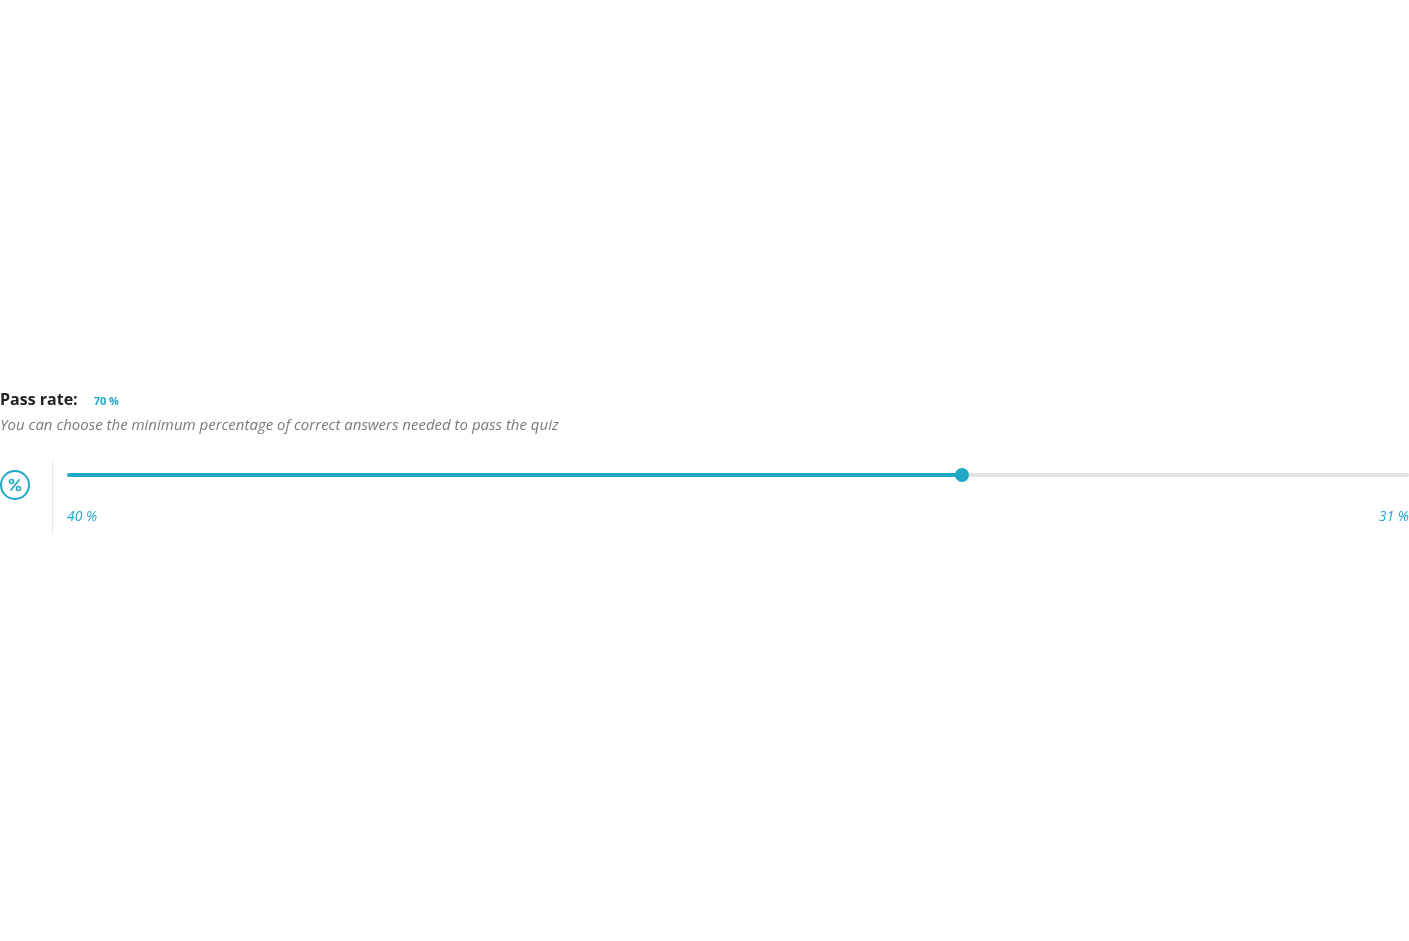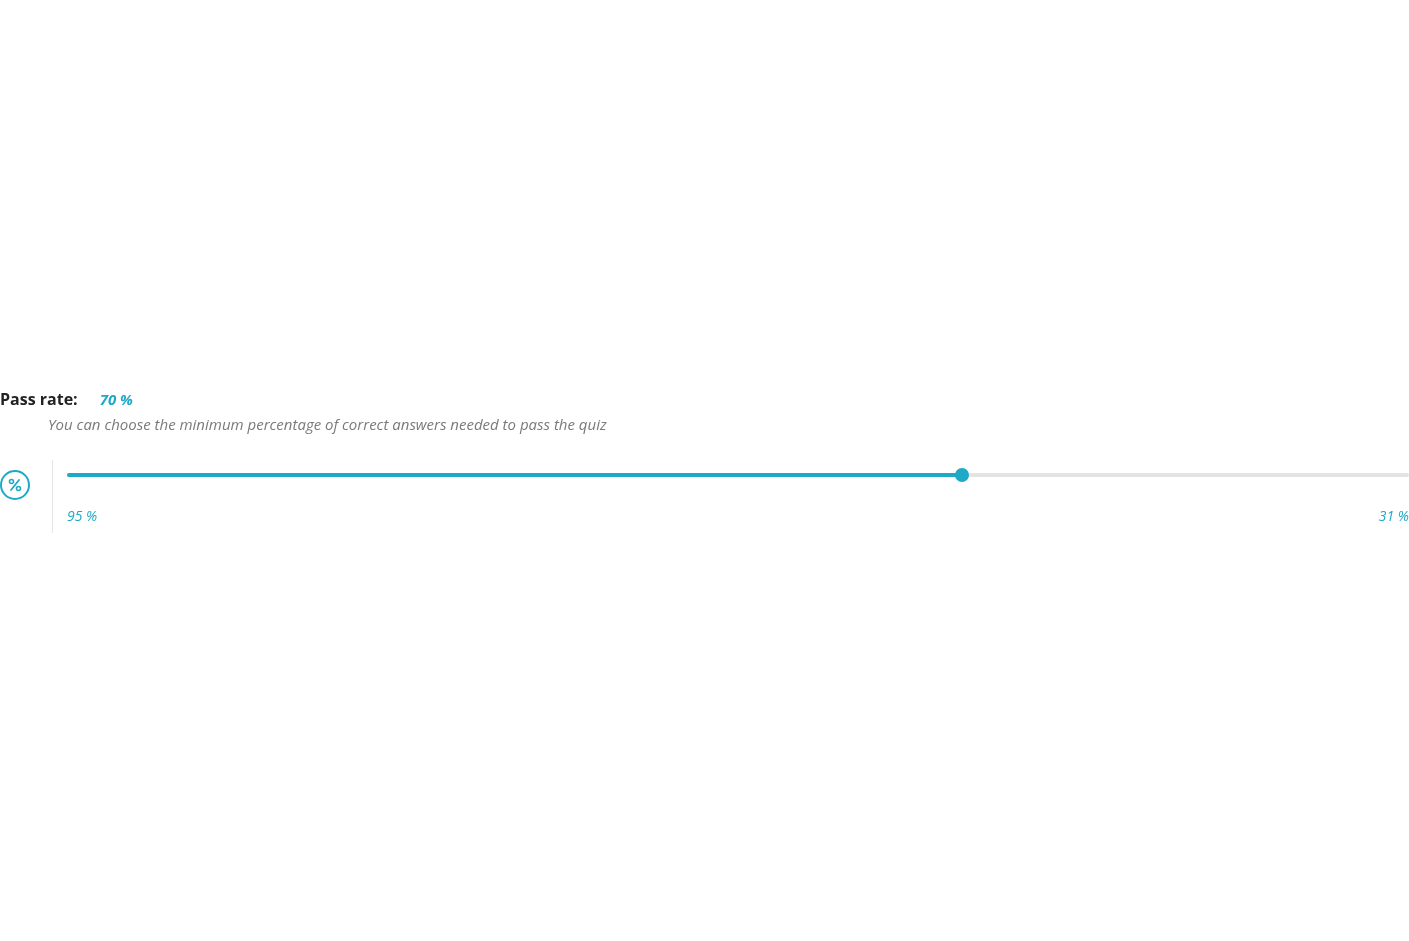--- a/index.html
+++ b/index.html
@@ -16,40 +16,38 @@
   }
   .content-wrapper {
     position: absolute;
     top: 388px;
     left: 0;
     right: 0;
   }
   .header-line {
     display: flex;
     align-items: baseline;
-    gap: 22px;
+    gap: 16px;
     padding-left: 0;
   }
   .pass-rate-label {
     font-weight: 700;
     font-size: 16px;
     color: #222;
   }
   .pass-rate-value {
     font-weight: 700;
-    font-size: 15px;
+    font-size: 11px;
     color: #1ea9c7;
-    font-style: italic;
   }
   .description {
     margin-top: 4px;
     font-style: italic;
     font-size: 15px;
     color: #7a7a7a;
-    padding-left: 48px;
   }
   .slider-row {
     display: flex;
     align-items: flex-start;
     margin-top: 34px;
   }
   .icon-cell {
     width: 32px;
     display: flex;
     justify-content: flex-start;
@@ -139,18 +137,18 @@
       </div>
     </div>
     <div class="divider"></div>
     <div class="slider-area">
       <div class="slider-track-wrap">
         <div class="slider-track-bg"></div>
         <div class="slider-track-fill" id="slider-fill" style="width: 66.6667%;"></div>
         <div class="slider-thumb" id="slider-thumb" style="left: 66.6667%;"></div>
       </div>
       <div class="slider-labels">
-        <span>95 %</span>
+        <span>40 %</span>
         <span>31 %</span>
       </div>
     </div>
   </div>
 </div>
 
 </body></html>

